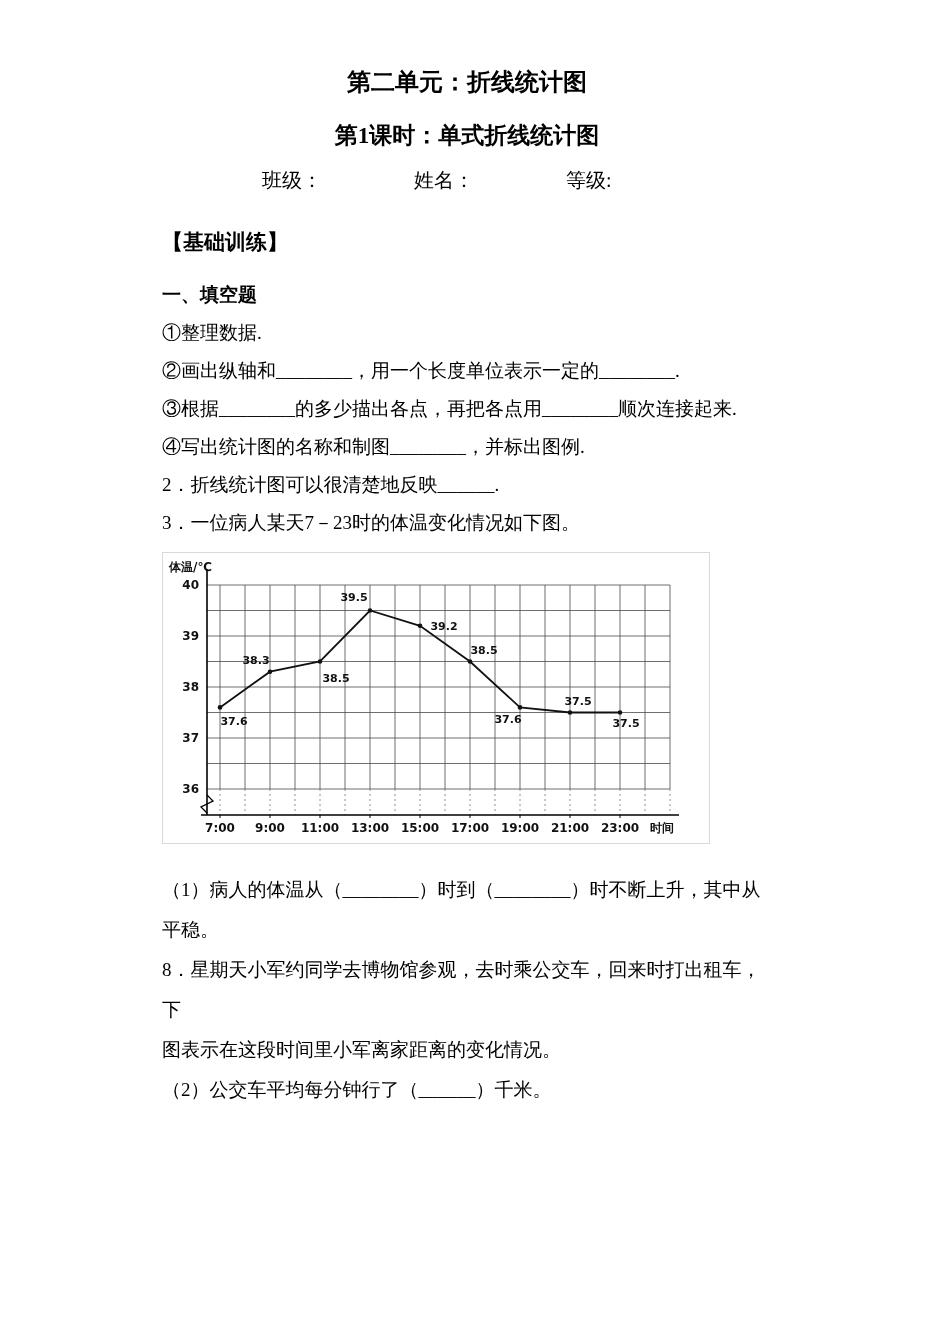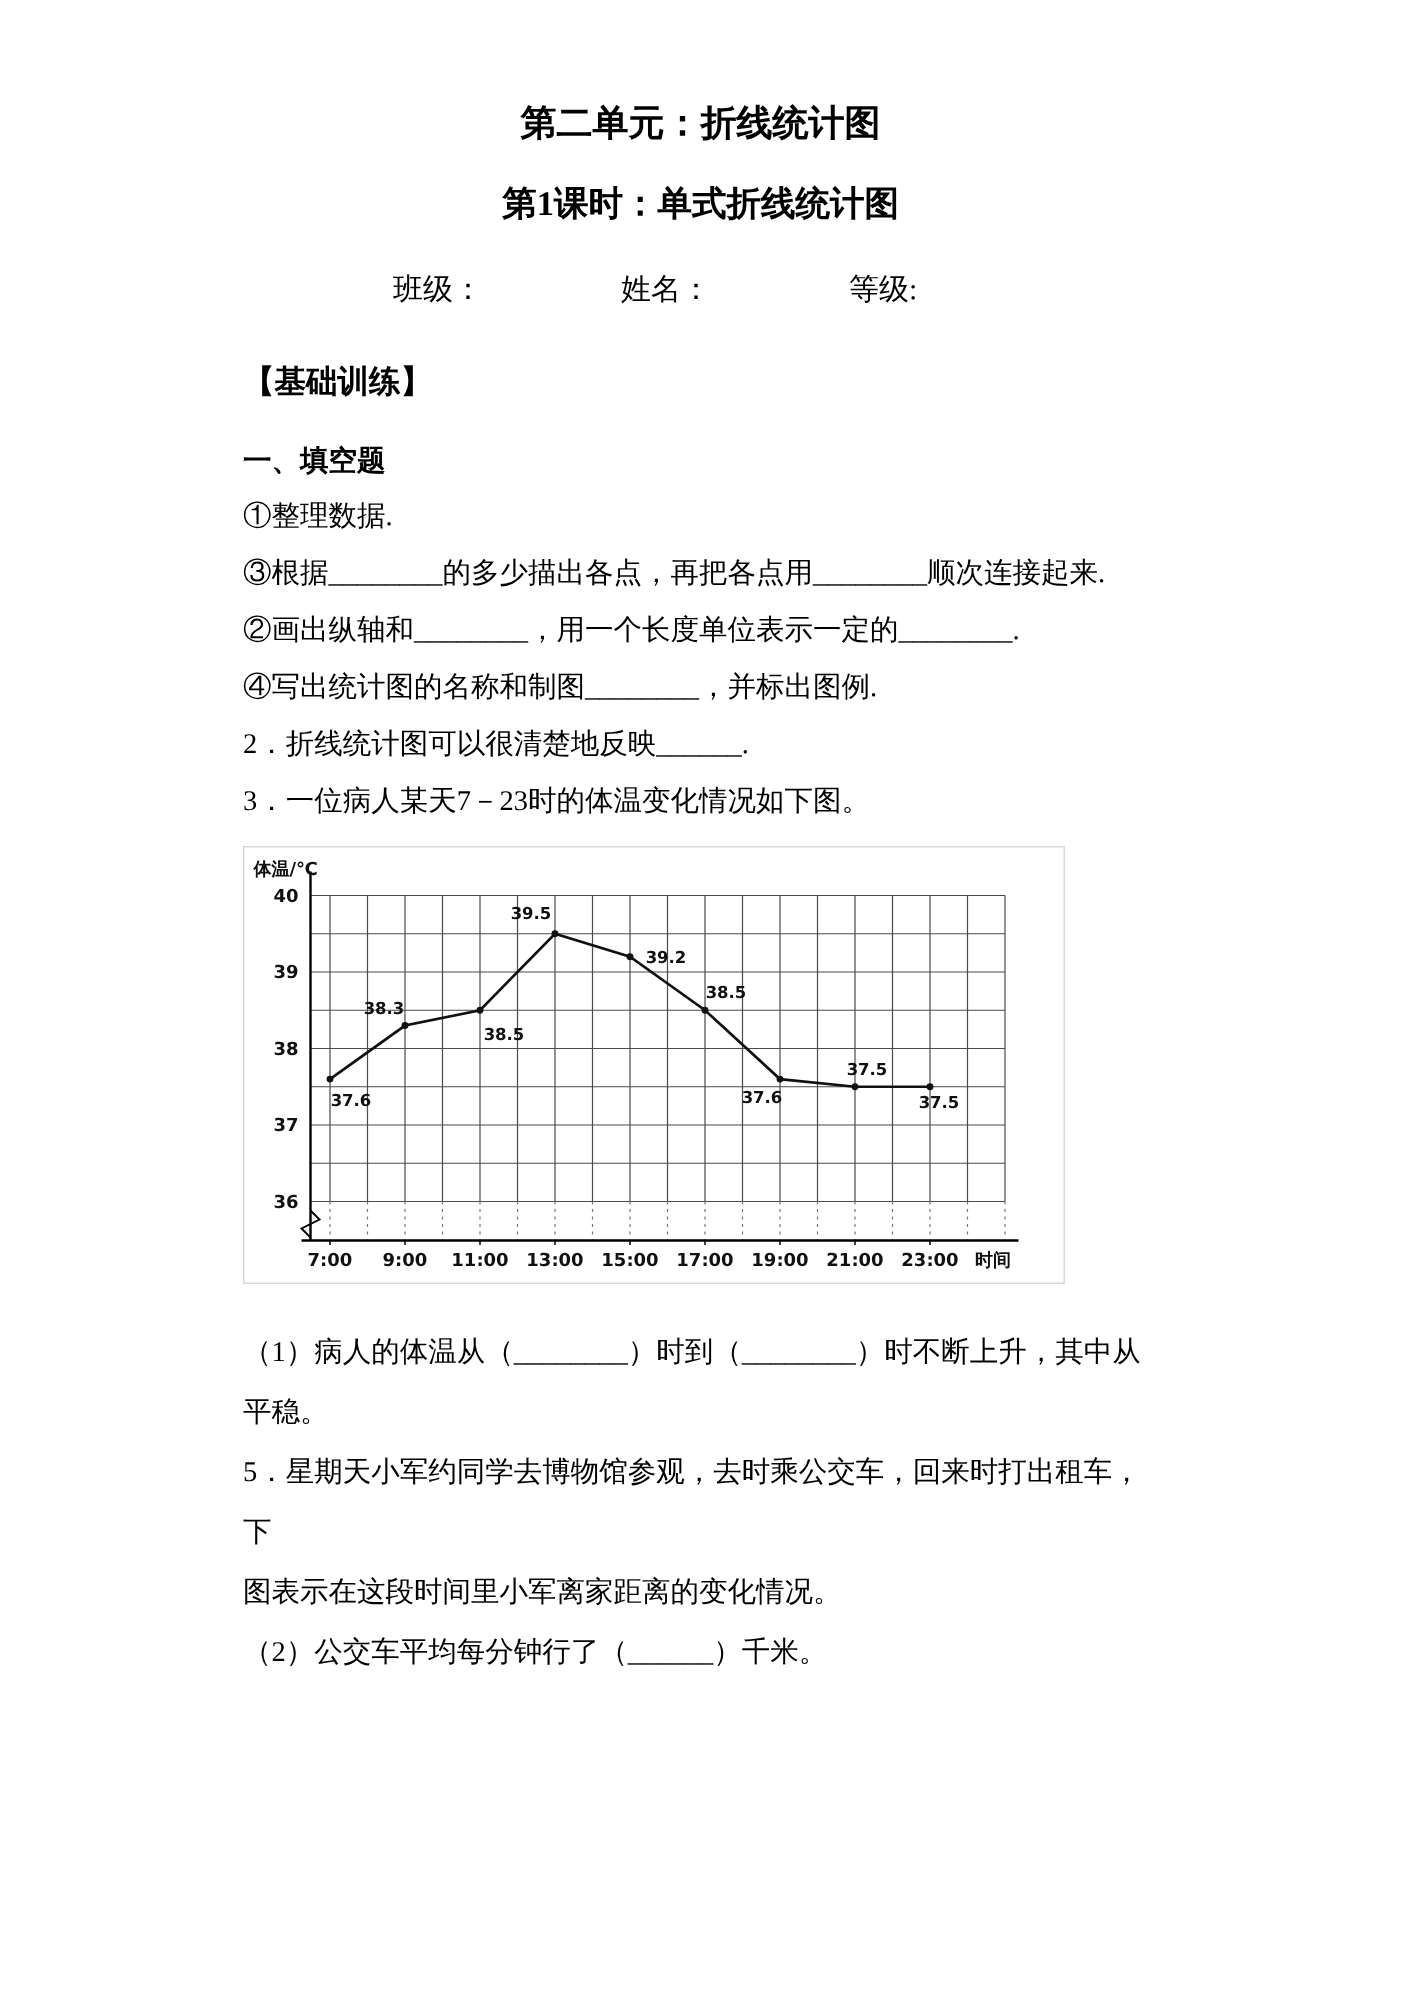--- a/index.html
+++ b/index.html
@@ -6,21 +6,21 @@
   body {
     width:950px; height:1344px; overflow:hidden;
     font-family:"Liberation Serif","DejaVu Serif",serif;
     color:#000;
   }
   .page { box-sizing:border-box; width:878px; min-height:1344px; padding:66px 106px 40px 162px; }
   .title {
     text-align:center; font-size:24px; font-weight:700; margin:0 0 22px 0;
   }
   .subtitle {
-    text-align:center; font-size:23px; font-weight:700; margin:0 0 28px 0;
+    text-align:center; font-size:23px; font-weight:700; margin:0 0 16px 0;
   }
   .info-row {
     display:flex; gap:92px; margin:0 0 0 100px; font-size:20px; margin-bottom:34px;
   }
   .section-title { font-size:21px; font-weight:700; margin:0 0 26px 0; }
   .part-title { font-size:19px; font-weight:700; margin:0 0 6px 0; }
   .tline { font-size:19px; line-height:38px; white-space:pre-wrap; }
   #post-lines .tline { line-height:40px; }
   .chart-wrap {
     width:542px; margin:10px 0 26px 0; padding:4px 2px;
@@ -40,22 +40,22 @@
     <span>班级：</span>
     <span>姓名：</span>
     <span>等级:</span>
   </div>
 
   <div class="section-title">【基础训练】</div>
   <div class="part-title">一、填空题</div>
 
   <div id="pre-lines">
       <div class="tline">①整理数据.</div>
+      <div class="tline">②画出纵轴和________，用一个长度单位表示一定的________.</div>
       <div class="tline">③根据________的多少描出各点，再把各点用________顺次连接起来.</div>
-      <div class="tline">②画出纵轴和________，用一个长度单位表示一定的________.</div>
       <div class="tline">④写出统计图的名称和制图________，并标出图例.</div>
       <div class="tline">2．折线统计图可以很清楚地反映______.</div>
       <div class="tline">3．一位病人某天7－23时的体温变化情况如下图。</div>
     </div>
 
   <div class="chart-wrap">
     <svg id="chart-svg" width="538" height="282" viewBox="0 0 538 282">
         <line x1="42" y1="232" x2="505" y2="232" stroke="#4a4a4a" stroke-width="0.8"></line>
         <line x1="42" y1="206.5" x2="505" y2="206.5" stroke="#4a4a4a" stroke-width="0.8"></line>
         <line x1="42" y1="181" x2="505" y2="181" stroke="#4a4a4a" stroke-width="0.8"></line>
@@ -149,18 +149,18 @@
         <circle cx="405" cy="155.5" r="2.3" fill="#111111"></circle>
         <text x="413" y="147.5" fill="#111" font-family="&quot;DejaVu Sans&quot;, sans-serif" text-anchor="middle" font-size="11" font-weight="bold">37.5</text>
         <circle cx="455" cy="155.5" r="2.3" fill="#111111"></circle>
         <text x="461" y="169.5" fill="#111" font-family="&quot;DejaVu Sans&quot;, sans-serif" text-anchor="middle" font-size="11" font-weight="bold">37.5</text>
       </svg>
   </div>
 
   <div id="post-lines">
       <div class="tline">（1）病人的体温从（________）时到（________）时不断上升，其中从</div>
       <div class="tline">平稳。</div>
-      <div class="tline">5．星期天小军约同学去博物馆参观，去时乘公交车，回来时打出租车，下</div>
+      <div class="tline">8．星期天小军约同学去博物馆参观，去时乘公交车，回来时打出租车，下</div>
       <div class="tline">图表示在这段时间里小军离家距离的变化情况。</div>
       <div class="tline">（2）公交车平均每分钟行了（______）千米。</div>
     </div>
 
 </div>
 
 </body></html>

